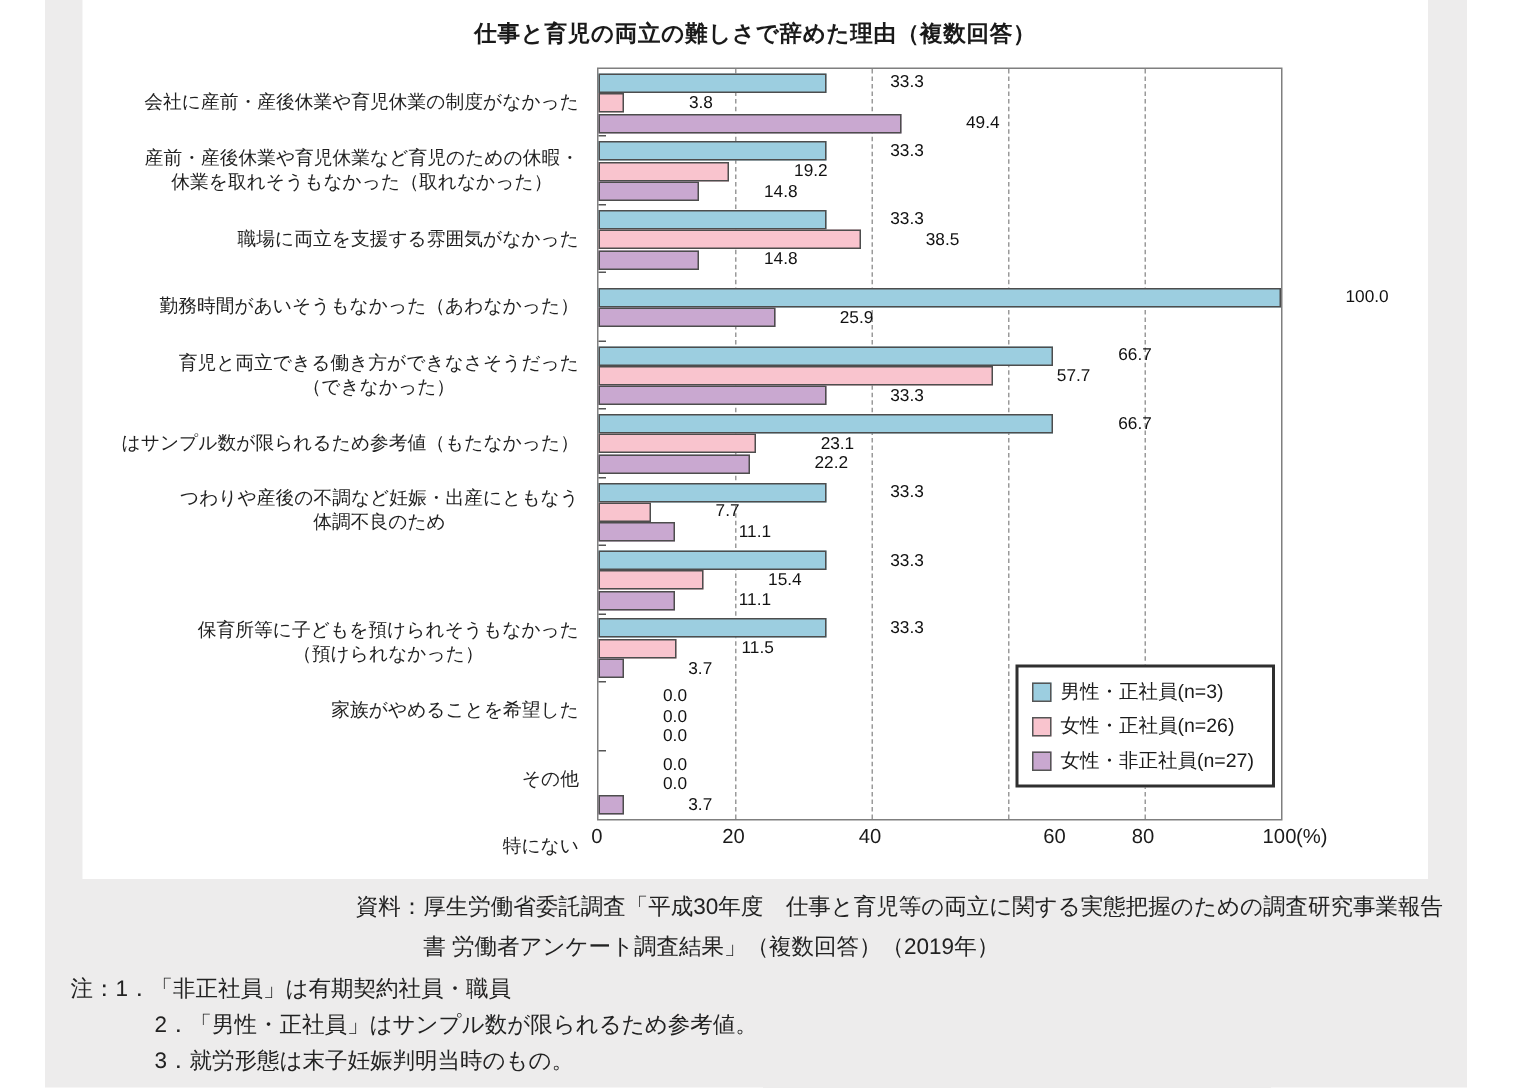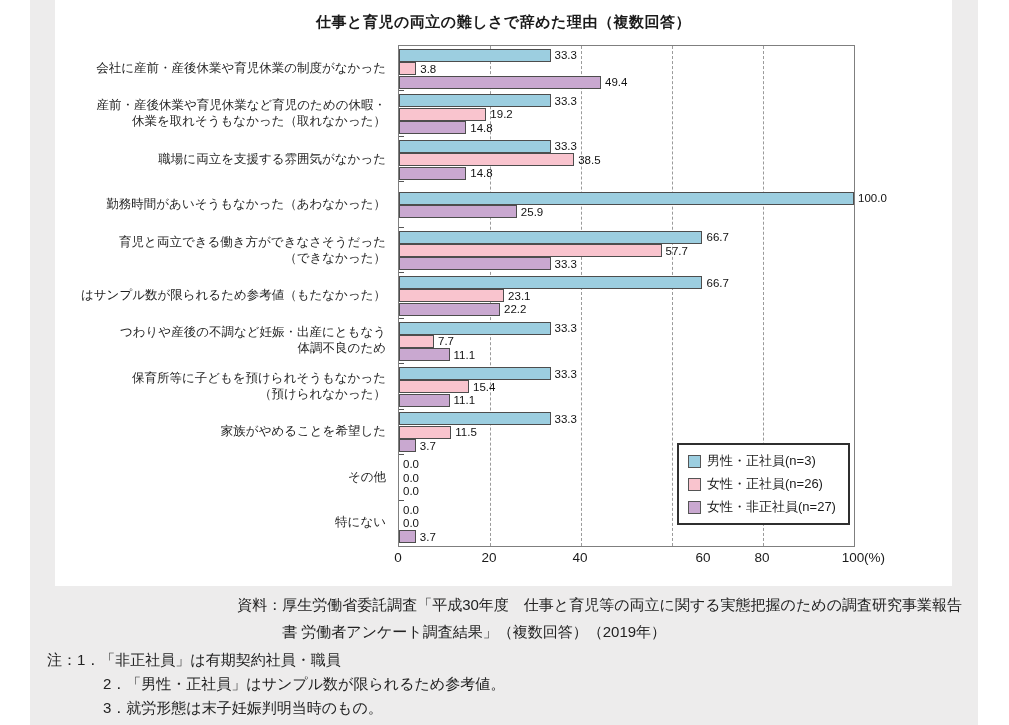--- a/index.html
+++ b/index.html
@@ -8,27 +8,27 @@
     background:#ffffff;
     font-family:"Liberation Sans",sans-serif;
     color:#222;
   }
   .page-bg{position:absolute;left:30px;top:0;width:948px;height:725px;background:#edecec;}
   .panel{position:absolute;left:55px;top:0;width:897px;height:586px;background:#ffffff;}
   .chart-title{position:absolute;top:13px;left:0;right:0;text-align:center;
     font-size:15px;font-weight:bold;color:#1a1a1a;letter-spacing:.5px;}
   .labels-col{position:absolute;left:0;top:45px;width:337px;height:500px;}
   .cat-label{display:flex;align-items:center;justify-content:flex-end;
-    text-align:right;font-size:12.5px;line-height:1.28;white-space:pre-line;color:#1f1f1f;padding-right:6px;box-sizing:border-box;}
+    text-align:center;font-size:12.5px;line-height:1.28;white-space:pre-line;color:#1f1f1f;padding-right:6px;box-sizing:border-box;}
   .plot-area{position:absolute;left:343px;top:45px;width:455px;height:500px;
     border:1px solid #7f7f7f;background:#fff;}
   .gridline{position:absolute;top:0;bottom:0;width:0;border-left:1px dashed #9a9a9a;z-index:0;}
   .ytick{position:absolute;left:0;width:5px;height:1px;background:#555;z-index:2;}
   .bar-group{position:relative;display:flex;flex-direction:column;justify-content:center;z-index:1;}
-  .bar-row{display:flex;align-items:center;height:13.4px;}
+  .bar-row{display:flex;align-items:center;height:13.4px;gap:39px;}
   .bar{height:13px;border:1px solid #4d4d4d;box-sizing:border-box;flex:0 0 auto;}
   .bar.zero{border:none;width:0 !important;}
   .val{margin-left:4px;font-size:11.5px;white-space:nowrap;color:#111;flex:0 0 auto;}
   .x-axis{position:absolute;left:343px;top:550px;width:455px;height:18px;font-size:13.5px;color:#1a1a1a;}
   .x-tick{position:absolute;transform:translateX(-50%);}
   .x-unit{position:absolute;left:calc(100% + 11px);}
   .legend{position:absolute;left:622px;top:443px;background:#fff;border:2px solid #2f2f2f;
     padding:7px 12px 7px 9px;display:flex;flex-direction:column;gap:5px;z-index:5;}
   .legend-item{display:flex;align-items:center;gap:6px;font-size:13px;white-space:nowrap;color:#1a1a1a;}
   .swatch{width:13px;height:13px;border:1px solid #555;box-sizing:border-box;flex:0 0 auto;}
@@ -52,21 +52,21 @@
       <div class="cat-label" style="height: 9.09091%;">会社に産前・産後休業や育児休業の制度がなかった</div>
       <div class="cat-label" style="height: 9.09091%;">産前・産後休業や育児休業など育児のための休暇・
 休業を取れそうもなかった（取れなかった）</div>
       <div class="cat-label" style="height: 9.09091%;">職場に両立を支援する雰囲気がなかった</div>
       <div class="cat-label" style="height: 9.09091%;">勤務時間があいそうもなかった（あわなかった）</div>
       <div class="cat-label" style="height: 9.09091%;">育児と両立できる働き方ができなさそうだった
 （できなかった）</div>
       <div class="cat-label" style="height: 9.09091%;">はサンプル数が限られるため参考値（もたなかった）</div>
       <div class="cat-label" style="height: 9.09091%;">つわりや産後の不調など妊娠・出産にともなう
 体調不良のため</div>
-      <div class="cat-label" style="height: 9.09091%;">保育所等に子どもを預けられそうもなかった
+      <div class="cat-label" style="height: 9.09091%; margin-top: 42px;">保育所等に子どもを預けられそうもなかった
 （預けられなかった）</div>
       <div class="cat-label" style="height: 9.09091%;">家族がやめることを希望した</div>
       <div class="cat-label" style="height: 9.09091%;">その他</div>
       <div class="cat-label" style="height: 9.09091%;">特にない</div>
     </div>
   <div class="plot-area">
       <div class="gridline" style="left: 20%;"></div>
       <div class="gridline" style="left: 40%;"></div>
       <div class="gridline" style="left: 60%;"></div>
       <div class="gridline" style="left: 80%;"></div>

